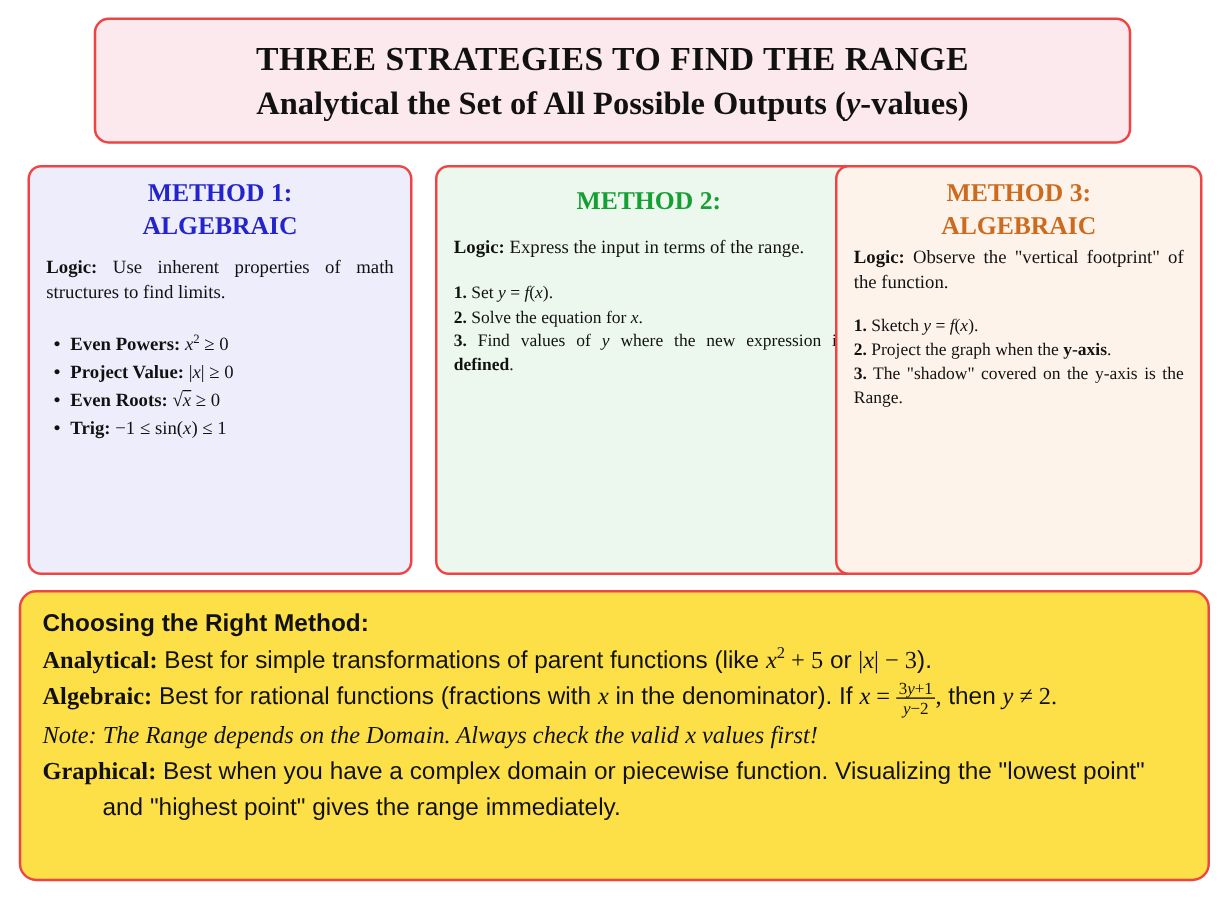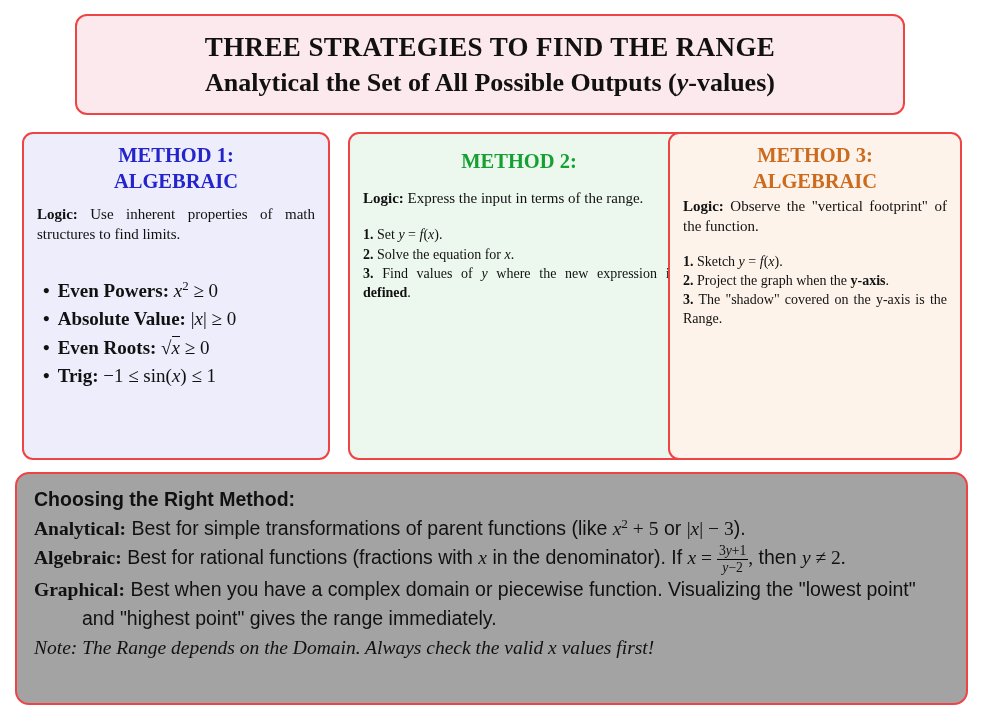--- a/index.html
+++ b/index.html
@@ -25,21 +25,21 @@
   .method.m2 { left:348px; width:342px; }
   .method.m3 { left:668px; width:294px; }
   .m-heading { text-align:center; font-weight:700; font-size:20.5px; line-height:1.26; }
   .m2 .m-heading { margin-top:6px; }
   .logic { font-size:15px; line-height:1.37; text-align:justify; margin-top:9px; }
   .m2 .logic { margin-top:13px; }
   .m3 .logic { margin-top:1px; }
   .steps { margin-top:17px; font-size:14px; line-height:1.37; text-align:justify; }
   .m3 .steps { margin-top:15px; }
   .step { margin:0; }
-  .bullets { list-style:none; margin-top:32px; font-size:19px; line-height:1.5; }
+  .bullets { list-style:none; margin-top:20px; font-size:15px; line-height:1.5; }
   .bullets li { padding-left:6px; }
   .bullets .marker { font-weight:700; margin-right:8px; }
 
   
   .footer-box {
     left:15px; top:472px; width:953px; height:233px; border-radius:14px;
     padding:11px 16px 10px 17px;
     font-family:"Liberation Sans","DejaVu Sans",sans-serif;
     font-size:19.5px; line-height:29px;
   }
@@ -71,21 +71,21 @@
     <div class="m-heading" style="color: rgb(36, 36, 204);">
       <div>METHOD 1:</div>
       <div>ALGEBRAIC</div>
     </div>
     <p class="logic"><span class="rb">Logic:</span><span> Use inherent properties of math structures to find limits.</span></p>
     <ul class="bullets">
       <li>
         <span class="marker">•</span><span><span class="rb">Even Powers:</span><span> </span><span class="ri">x</span><span class="rsup">2</span><span> ≥ 0</span></span>
       </li>
       <li>
-        <span class="marker">•</span><span><span class="rb">Absolute Value:</span><span> |</span><span class="ri">x</span><span>| ≥ 0</span></span>
+        <span class="marker">•</span><span><span class="rb">Project Value:</span><span> |</span><span class="ri">x</span><span>| ≥ 0</span></span>
       </li>
       <li>
         <span class="marker">•</span><span><span class="rb">Even Roots:</span><span> √</span><span class="ri rol">x</span><span> ≥ 0</span></span>
       </li>
       <li>
         <span class="marker">•</span><span><span class="rb">Trig:</span><span> −1 ≤ sin(</span><span class="ri">x</span><span>) ≤ 1</span></span>
       </li>
     </ul>
   </section>
 
@@ -107,21 +107,21 @@
       <div>ALGEBRAIC</div>
     </div>
     <p class="logic"><span class="rb">Logic:</span><span> Observe the "vertical footprint" of the function.</span></p>
     <div class="steps">
       <div class="step"><span class="rb">1.</span><span> Sketch </span><span class="ri">y</span><span> = </span><span class="ri">f</span><span>(</span><span class="ri">x</span><span>).</span></div>
       <div class="step"><span class="rb">2.</span><span> Project the graph when the </span><span class="rb">y-axis</span><span>.</span></div>
       <div class="step"><span class="rb">3.</span><span> The "shadow" covered on the y-axis is the Range.</span></div>
     </div>
   </section>
 
-  <section class="box footer-box" style="background: #a3a3a3;">
+  <section class="box footer-box" style="background: #fde047;">
     <div class="f-heading">Choosing the Right Method:</div>
     <div class="f-line hang"><span class="rb rs">Analytical:</span><span> Best for simple transformations of parent functions (like </span><span class="ri">x</span><span class="rs rsup">2</span><span class="rs"> + 5</span><span> or </span><span class="rs">|</span><span class="ri">x</span><span class="rs">| − 3</span><span>).</span></div>
     <div class="f-line hang"><span class="rb rs">Algebraic:</span><span> Best for rational functions (fractions with </span><span class="ri">x</span><span> in the denominator).  If </span><span class="ri">x</span><span class="rs"> = </span><span class="frac"><span class="num"><span class="rs">3</span><span class="ri">y</span><span class="rs">+1</span></span><span class="den"><span class="ri">y</span><span class="rs">−2</span></span></span><span class="rs">,</span><span> then </span><span class="ri">y</span><span class="rs"> ≠ 2.</span></div>
+    <div class="f-line note"><span class="ri">Note: The Range depends on the Domain.  Always check the valid </span><span class="ri rs">x</span><span class="ri"> values first!</span></div>
     <div class="f-line hang"><span class="rb rs">Graphical:</span><span> Best when you have a complex domain or piecewise function.  Visualizing the "lowest point" and "highest point" gives the range immediately.</span></div>
-    <div class="f-line note"><span class="ri">Note: The Range depends on the Domain.  Always check the valid </span><span class="ri rs">x</span><span class="ri"> values first!</span></div>
   </section>
 
 </div>
 
 </body></html>

